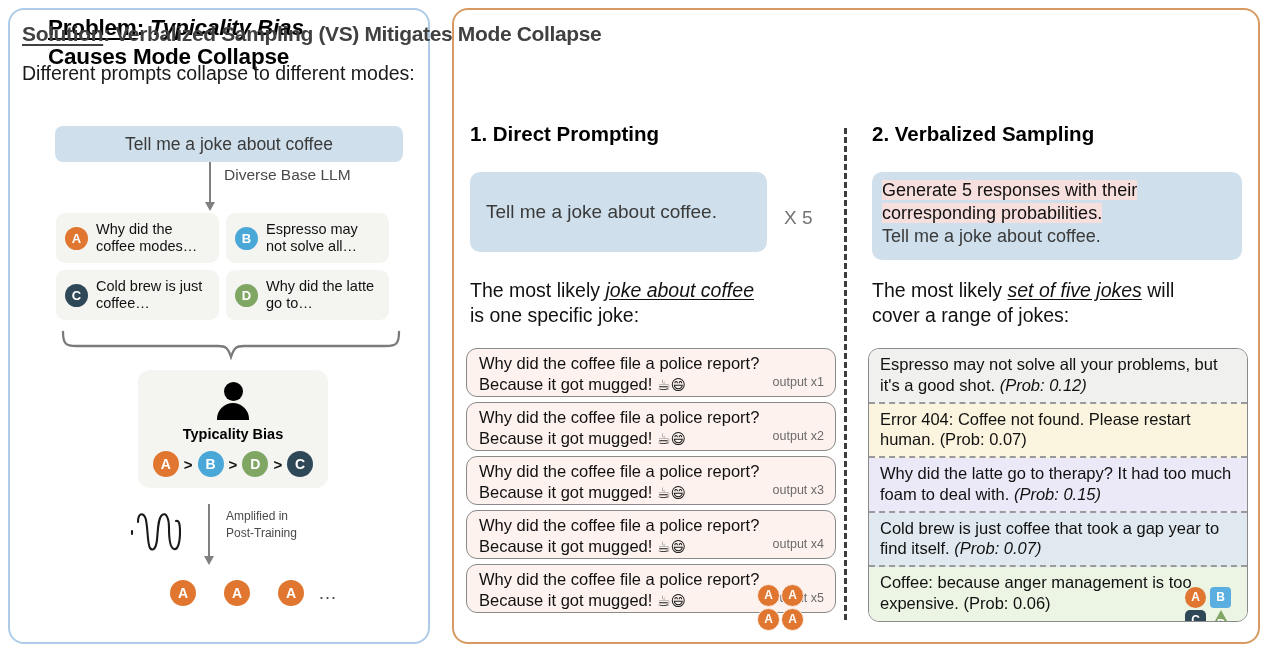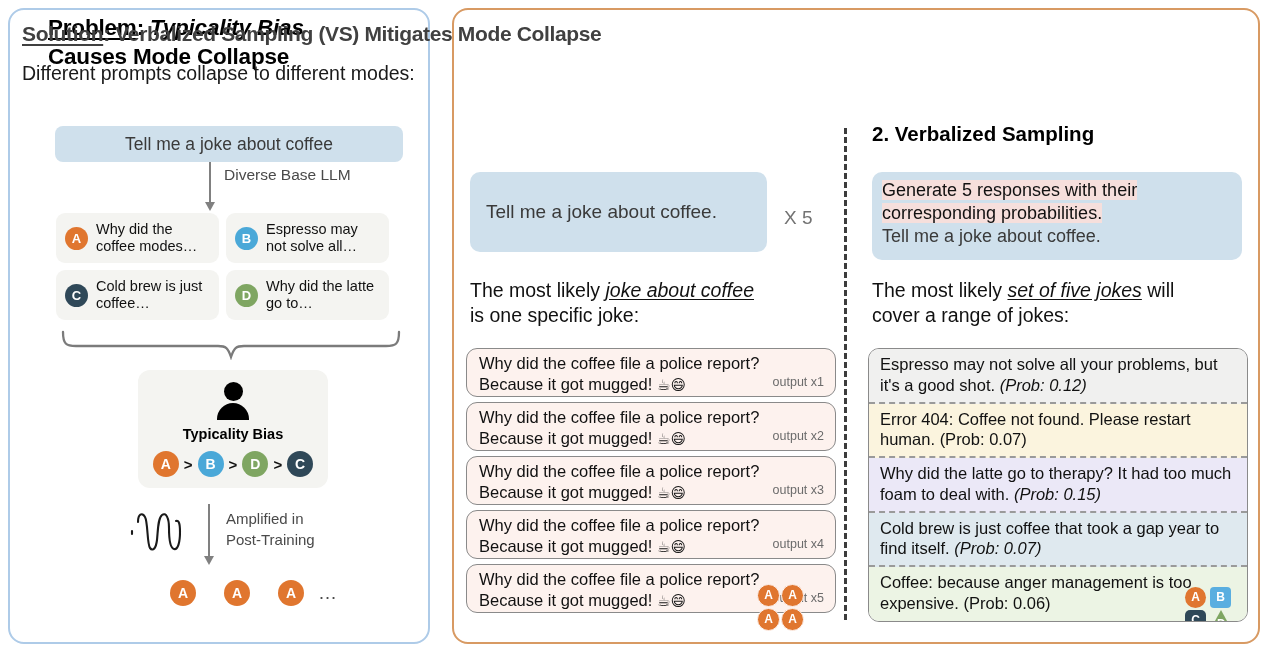--- a/index.html
+++ b/index.html
@@ -90,21 +90,21 @@
   .tb-rank .badge{width:26px;height:26px;font-size:14px;}
   .gt{font-weight:bold;font-size:15px;color:#111;}
 
   .wave{position:absolute;left:118px;top:500px;width:62px;height:42px;}
   .amp-line{position:absolute;left:198px;top:494px;width:2px;height:54px;background:#808080;}
   .amp-head{
     position:absolute;left:194px;top:546px;width:0;height:0;
     border-left:5px solid transparent;border-right:5px solid transparent;
     border-top:9px solid #808080;
   }
-  .amp-cap{position:absolute;left:216px;top:498px;width:150px;font-size:15px;line-height:1.42;color:#4a4a4a;}
+  .amp-cap{position:absolute;left:216px;top:498px;width:150px;font-size:12px;line-height:1.42;color:#4a4a4a;}
 
   .final-row{position:absolute;left:160px;top:570px;display:flex;align-items:center;gap:28px;}
   .final-row .badge{width:26px;height:26px;font-size:14px;}
   .ellipsis{font-size:19px;color:#4a4a4a;margin-left:-14px;}
 
   
   .col{position:absolute;top:122px;}
   .col-left{left:470px;width:352px;}
   .col-right{left:872px;width:380px;}
 
@@ -273,20 +273,23 @@
 
   <div class="panel panel-right"></div>
 
   <div class="right-title">
     <span class="u">Solution</span><span>: Verbalized Sampling (VS) Mitigates Mode Collapse</span>
   </div>
   <div class="right-sub">Different prompts collapse to different modes:</div>
 
   <div class="vdiv"></div>
 
+  <div class="col col-left">
+    <div class="col-head">1. Direct Prompting</div>
+  </div>
 
   <div class="dp-chip">Tell me a joke about coffee.</div>
   <div class="x5">X 5</div>
 
   <div class="caption cap-left">
     <span>The most likely </span><span class="emph">joke about coffee</span><br>
     <span>is one specific joke:</span>
   </div>
 
   <div class="dp-list">

